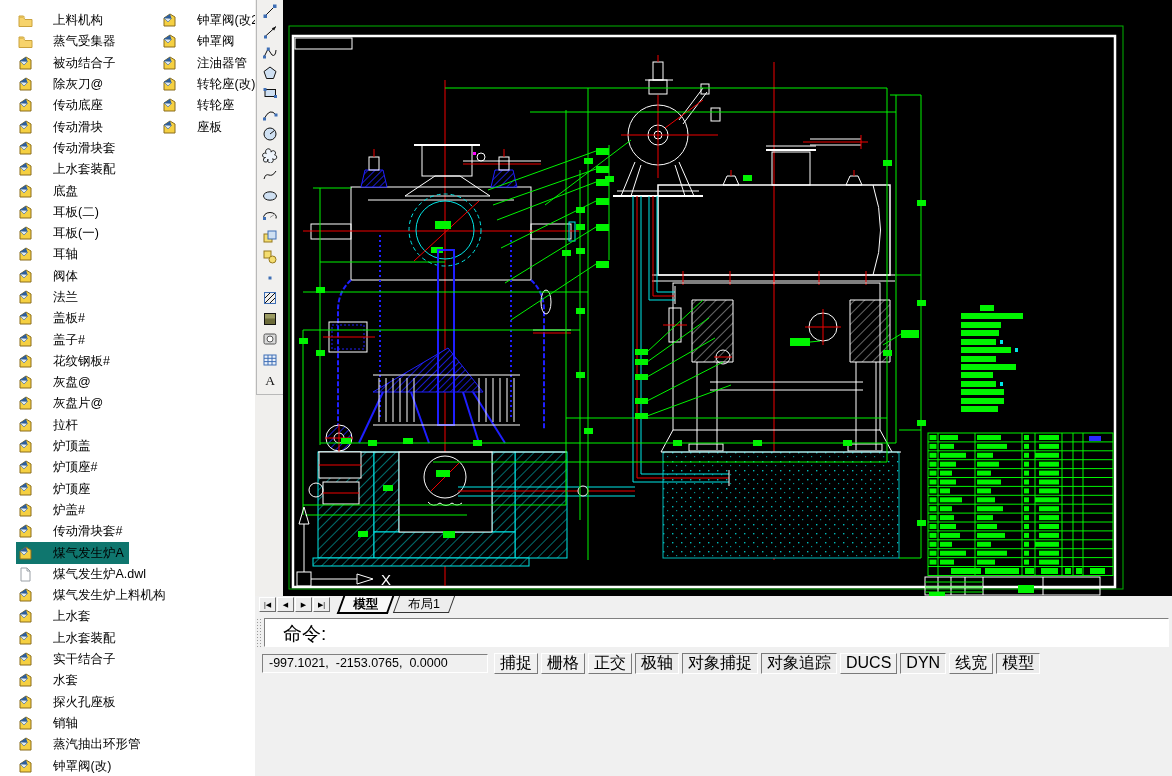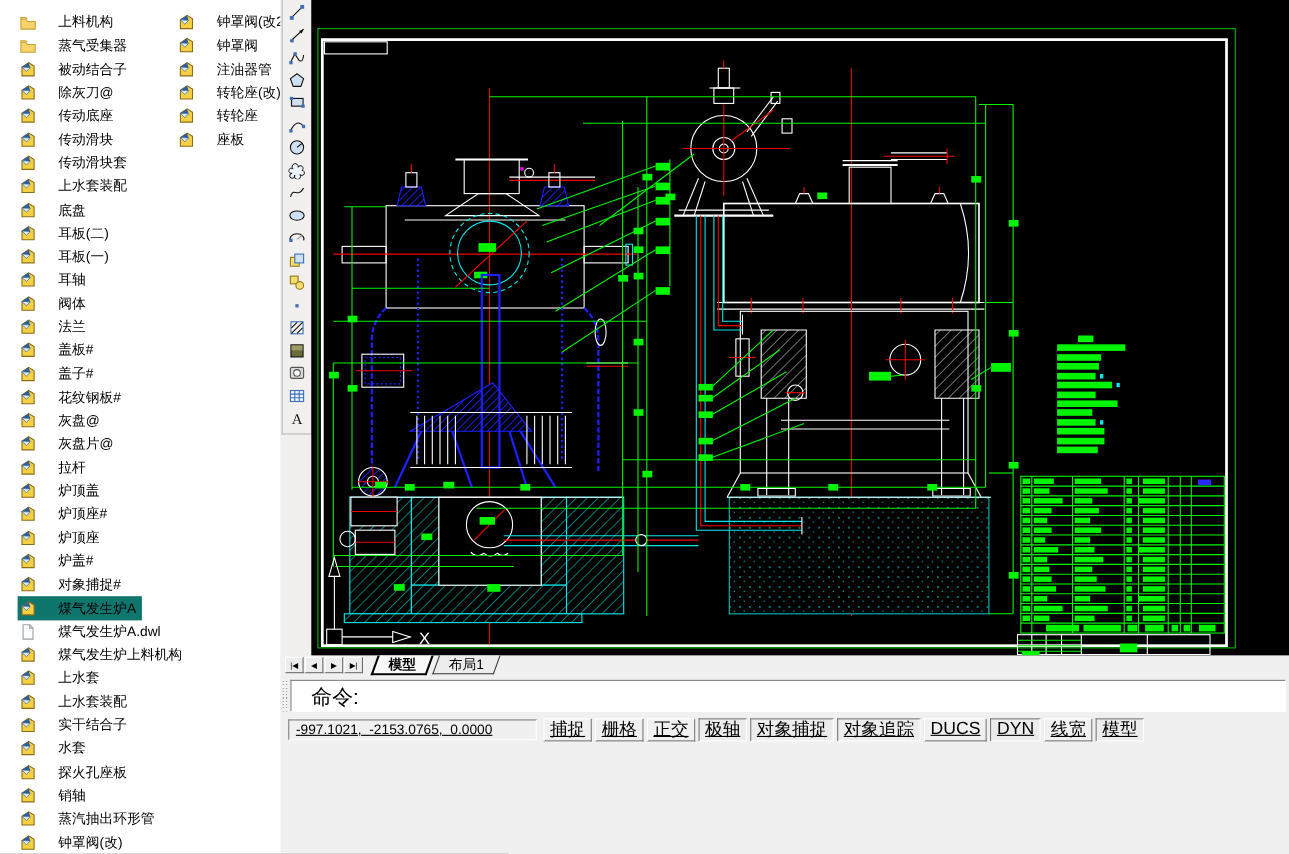--- a/index.html
+++ b/index.html
@@ -32,21 +32,21 @@
   .tab span{transform:skewX(20deg);font-size:12.5px;color:#000;}
   .tab.active{background:#f8f8f8;border-width:2px;border-color:#000;}
   .tab.active span{font-weight:bold;}
 
   
   #cmdpanel{position:absolute;left:255px;top:614px;width:917px;height:36px;background:#f0f0f0;}
   #cmdgrip{position:absolute;left:2px;top:5px;width:5px;height:28px;background:repeating-linear-gradient(to bottom,#9a9a9a 0 1px,transparent 1px 3px),repeating-linear-gradient(to bottom,#9a9a9a 0 1px,transparent 1px 3px);background-size:1px 100%,1px 100%;background-position:0 0,3px 0;background-repeat:no-repeat;}
   #cmdbox{position:absolute;left:9px;top:4px;right:3px;height:29px;background:#ffffff;border:1px solid;border-color:#808080 #ffffff #ffffff #808080;font-size:19px;color:#000;padding:2px 18px;box-sizing:border-box;}
 
   
-  #statusbar{position:absolute;left:255px;top:650px;width:917px;height:26px;background:#f0f0f0;display:flex;align-items:center;padding-left:7px;box-sizing:border-box;text-decoration:underline;}
+  #statusbar{position:absolute;left:255px;top:650px;width:917px;height:26px;background:#f0f0f0;display:flex;align-items:center;padding-left:7px;box-sizing:border-box;}
   #coords{width:212px;height:17px;border:1px solid;border-color:#808080 #ffffff #ffffff #808080;font-size:12.5px;color:#000;display:flex;align-items:center;padding:0 6px;white-space:pre;flex:none;}
   #statusbtns{display:flex;margin-left:6px;}
   .sbtn{height:17px;padding:1px 5px;margin-right:3px;font-size:16px;color:#000;display:flex;align-items:center;border:1px solid;white-space:nowrap;}
   .sbtn.up{border-color:#ffffff #7a7a7a #7a7a7a #ffffff;background:#f0f0f0;}
   .sbtn.down{border-color:#7a7a7a #ffffff #ffffff #7a7a7a;background:#ececec;}
 </style>
 </head>
 <body>
 
 <div id="app">
@@ -292,21 +292,21 @@
           <span class="flabel">炉盖#</span>
         </div>
         <div class="fitem">
           <span class="ficon">
             <svg width="15" height="15" viewBox="0 0 15 15">
               <polygon points="2,5 8,1 13,4 13,13 2,13" fill="#f5d042" stroke="#8a6d1d"></polygon>
               <polygon points="2,5 8,1 9.5,5.5" fill="#2d5e9e"></polygon>
               <polygon points="2,5 9.5,5.5 6,9" fill="#dfe9f5" stroke="#2d5e9e" stroke-width="0.6"></polygon>
             </svg>
           </span>
-          <span class="flabel">对象捕捉#</span>
+          <span class="flabel">传动滑块套#</span>
         </div>
         <div class="fitem sel">
           <span class="ficon">
             <svg width="15" height="15" viewBox="0 0 15 15">
               <polygon points="2,5 8,1 13,4 13,13 2,13" fill="#f5d042" stroke="#8a6d1d"></polygon>
               <polygon points="2,5 8,1 9.5,5.5" fill="#2d5e9e"></polygon>
               <polygon points="2,5 9.5,5.5 6,9" fill="#dfe9f5" stroke="#2d5e9e" stroke-width="0.6"></polygon>
             </svg>
           </span>
           <span class="flabel">煤气发生炉A</span>

